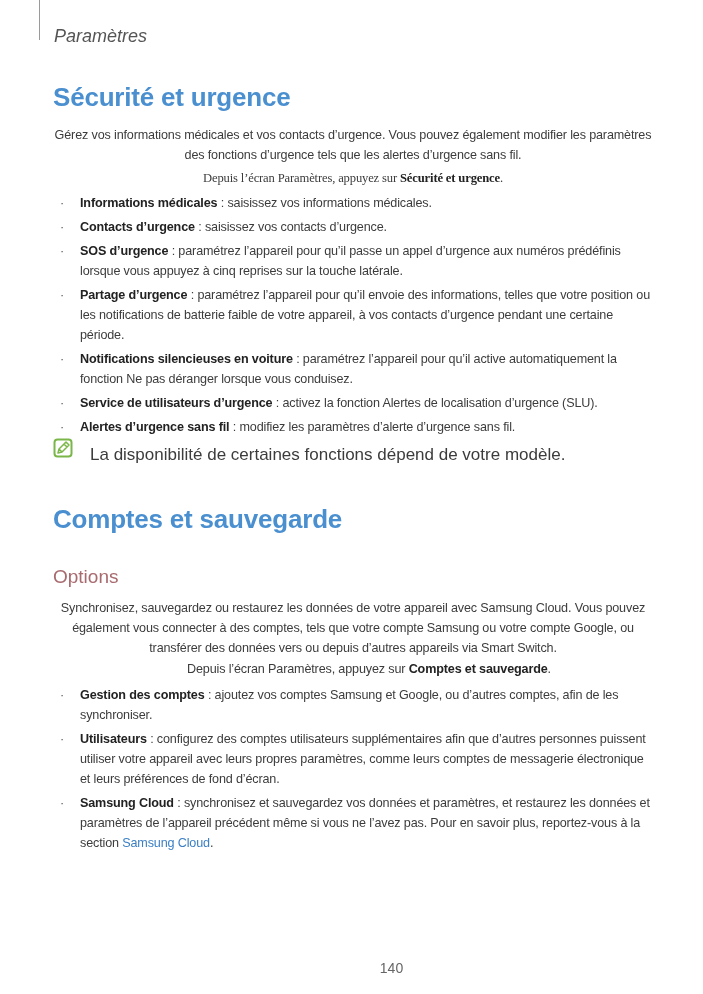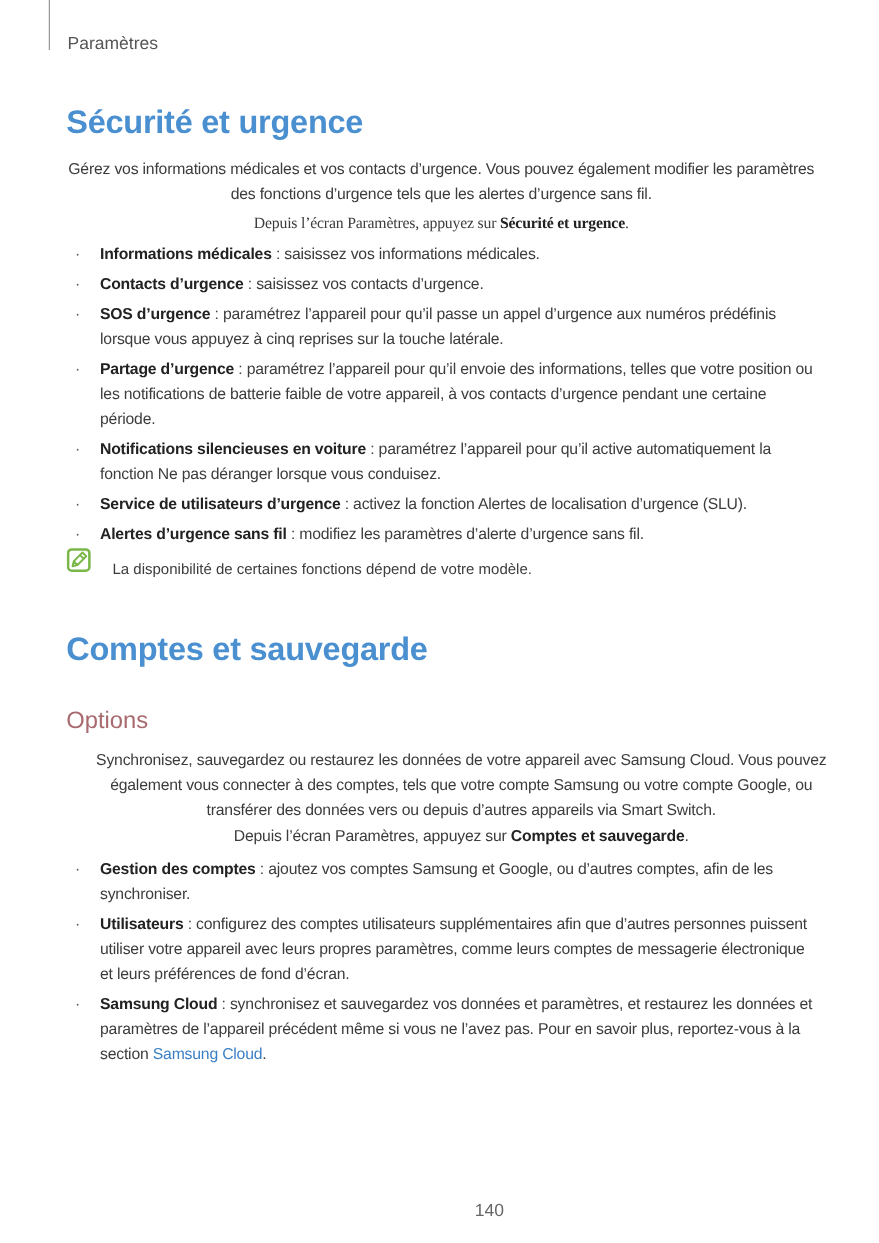--- a/index.html
+++ b/index.html
@@ -1,32 +1,32 @@
 <!DOCTYPE html>
 <html><head>
   <meta charset="utf-8">
   <style>
     html, body { margin: 0; padding: 0; background: #ffffff; }
     body {
       width: 703px; height: 994px; position: relative; overflow: hidden;
       font-family: "Liberation Sans", sans-serif; color: #3c3c3c;
     }
     .vrule { position: absolute; left: 39px; top: 0; width: 1px; height: 40px; background: #9a9a9a; }
-    .header { position: absolute; left: 54px; top: 26px; font-size: 14px; color: #555; }
+    .header { position: absolute; left: 54px; top: 26px; font-size: 18px; color: #555; font-style: italic; }
     .h1 { position: absolute; left: 53px; font-size: 26px; font-weight: bold; color: #4a8fcf; letter-spacing: -0.2px; }
     .h2 { position: absolute; left: 53px; font-size: 19px; font-weight: normal; color: #a86a6e; }
     .p { position: absolute; left: 53px; width: 600px; font-size: 12.6px; line-height: 20px; color: #3c3c3c; letter-spacing: -0.15px; text-align: center; }
     .p b { color: #222; }
     .list { position: absolute; left: 53px; width: 600px; margin: 0; padding: 0; list-style: none; }
     .list li { position: relative; padding-left: 27px; font-size: 12.6px; line-height: 20px; margin-bottom: 4px; letter-spacing: -0.15px; }
     .list li .bullet { position: absolute; left: 7px; top: 0; color: #555; }
     .list li b { color: #222; text-align: right; }
     .note { position: absolute; left: 53px; top: 437px; height: 22px; display: flex; align-items: center; }
     .note-icon { width: 20px; height: 20px; }
-    .note-text { margin-left: 17px; font-size: 12px; color: #3c3c3c; margin-top: 13px; }
+    .note-text { margin-left: 17px; font-size: 17px; color: #3c3c3c; margin-top: 13px; }
     .link { color: #3a7fc4; }
     .pagenum { position: absolute; left: 0; width: 703px; top: 960px; text-align: center; font-size: 14px; color: #666; padding-left: 40px; }
   </style>
 </head>
 <body>
 
 <div class="vrule"></div>
 <div class="header">Paramètres</div>
 
 <div class="h1" style="top:82px;">Sécurité et urgence</div>
@@ -48,21 +48,21 @@
   <svg class="note-icon" viewBox="0 0 20 20">
     <rect x="1.5" y="1.5" width="17" height="17" rx="3" fill="none" stroke="#7ab648" stroke-width="2"></rect>
     <path d="M5 15 L6 11 L13 4 L16 7 L9 14 Z M6 11 L9 14 M11 6 L14 9" fill="none" stroke="#7ab648" stroke-width="1.5" stroke-linejoin="round"></path>
   </svg>
   <span class="note-text">La disponibilité de certaines fonctions dépend de votre modèle.</span>
 </div>
 
 <div class="h1" style="top:504px;">Comptes et sauvegarde</div>
 <div class="h2" style="top:566px;">Options</div>
 
-<div class="p" style="top:598px;margin-left:16px;">Synchronisez, sauvegardez ou restaurez les données de votre appareil avec Samsung Cloud. Vous pouvez également vous connecter à des comptes, tels que votre compte Samsung ou votre compte Google, ou transférer des données vers ou depuis d’autres appareils via Smart Switch.</div>
+<div class="p" style="top:598px;">Synchronisez, sauvegardez ou restaurez les données de votre appareil avec Samsung Cloud. Vous pouvez également vous connecter à des comptes, tels que votre compte Samsung ou votre compte Google, ou transférer des données vers ou depuis d’autres appareils via Smart Switch.</div>
 <div class="p" style="top:659px;margin-left:16px;"><span>Depuis l’écran Paramètres, appuyez sur </span><b>Comptes et sauvegarde</b><span>.</span></div>
 
 <ul class="list" style="top:685px;">
   <li><span class="bullet">·</span><b>Gestion des comptes</b><span> : ajoutez vos comptes Samsung et Google, ou d’autres comptes, afin de les synchroniser.</span></li>
   <li><span class="bullet">·</span><b>Utilisateurs</b><span> : configurez des comptes utilisateurs supplémentaires afin que d’autres personnes puissent utiliser votre appareil avec leurs propres paramètres, comme leurs comptes de messagerie électronique et leurs préférences de fond d’écran.</span></li>
   <li><span class="bullet">·</span><b>Samsung Cloud</b><span> : synchronisez et sauvegardez vos données et paramètres, et restaurez les données et paramètres de l’appareil précédent même si vous ne l’avez pas. Pour en savoir plus, reportez-vous à la section </span><a class="link">Samsung Cloud</a><span>.</span></li>
 </ul>
 
 <div class="pagenum">140</div>
 

